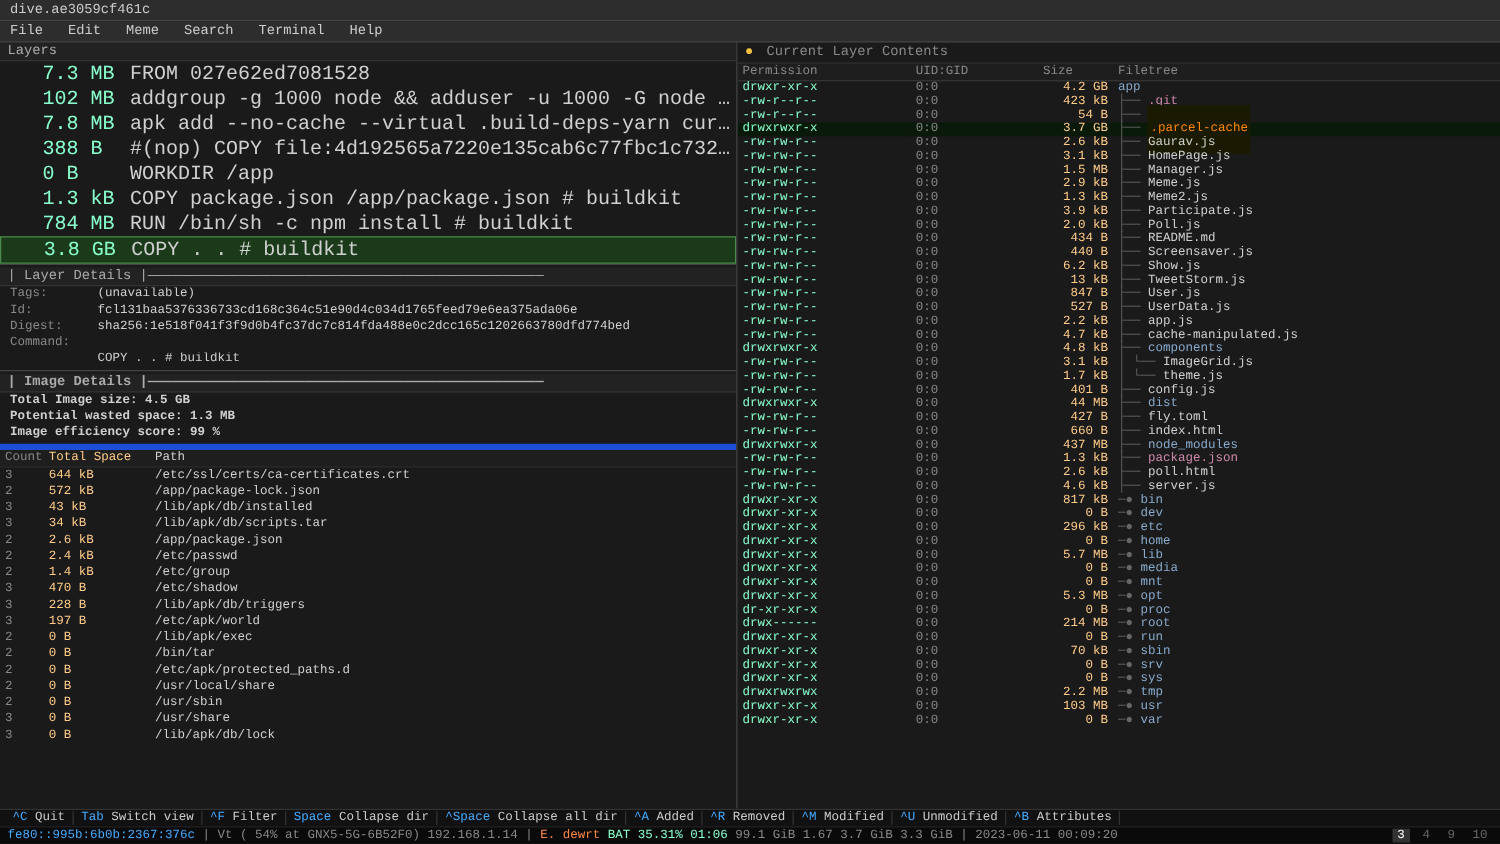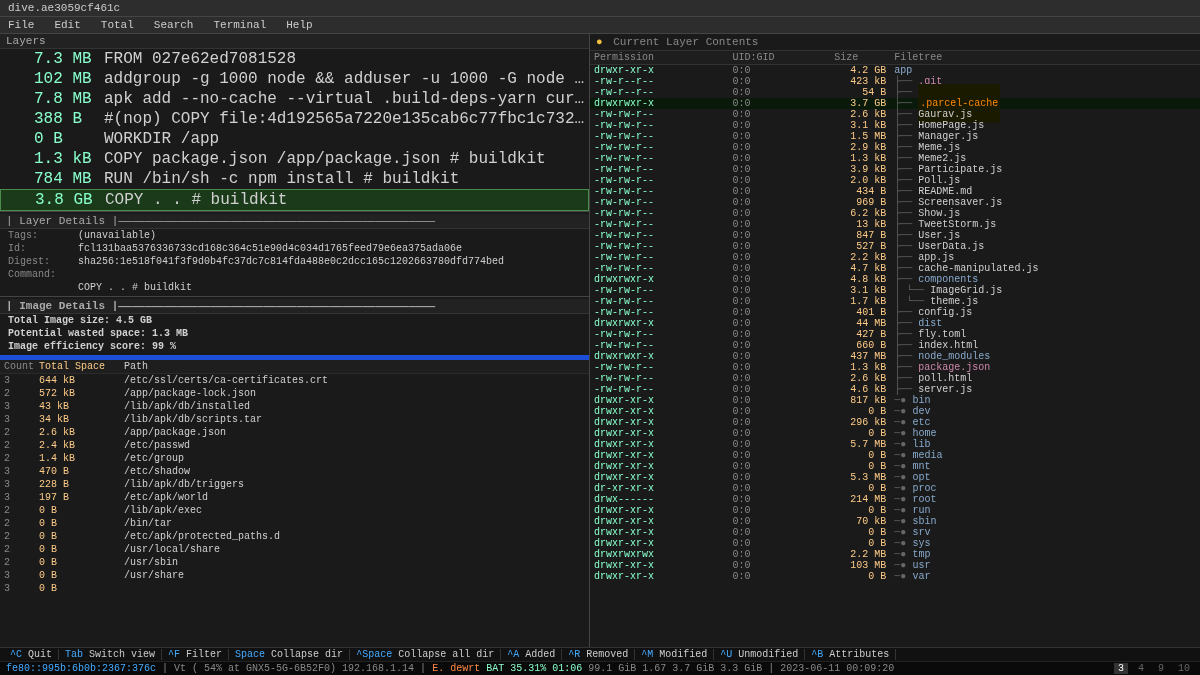--- a/index.html
+++ b/index.html
@@ -238,21 +238,21 @@
 </head>
 <body>
 
 <div id="titlebar">
   <span>dive.ae3059cf461c</span>
 </div>
 
 <div id="menubar">
 <span>File</span>
     <span>Edit</span>
-    <span>Total</span>
+    <span>Meme</span>
     <span>Search</span>
     <span>Terminal</span>
     <span>Help</span>
   </div>
 
 <div id="main">
 
   <div id="left-panel">
 
     <div id="layers-section">
@@ -423,20 +423,21 @@
             <span class="eff-col-path">/usr/sbin</span>
           </div>
           <div class="eff-row">
             <span class="eff-col-count">3</span>
             <span class="eff-col-total">0 B</span>
             <span class="eff-col-path">/usr/share</span>
           </div>
           <div class="eff-row">
             <span class="eff-col-count">3</span>
             <span class="eff-col-total">0 B</span>
+            <span class="eff-col-path">/lib/apk/db/lock</span>
           </div>
         </div>
     </div>
 
   </div>
 
   <div id="right-panel">
     <div class="panel-header">
       <span class="panel-header-bullet">●</span>
       <span>Current Layer Contents</span>
@@ -522,21 +523,21 @@
             </tr>
             <tr>
               <td class="perm">-rw-rw-r--</td>
               <td style="color: rgb(136, 136, 136);">0:0</td>
               <td class="size">434 B</td>
               <td class="tree"><span style="color:#666">├── </span><span style="color:#d0d0d0">README.md</span></td>
             </tr>
             <tr>
               <td class="perm">-rw-rw-r--</td>
               <td style="color: rgb(136, 136, 136);">0:0</td>
-              <td class="size">969 B</td>
+              <td class="size">440 B</td>
               <td class="tree"><span style="color:#666">├── </span><span style="color:#d0d0d0">Screensaver.js</span></td>
             </tr>
             <tr>
               <td class="perm">-rw-rw-r--</td>
               <td style="color: rgb(136, 136, 136);">0:0</td>
               <td class="size">6.2 kB</td>
               <td class="tree"><span style="color:#666">├── </span><span style="color:#d0d0d0">Show.js</span></td>
             </tr>
             <tr>
               <td class="perm">-rw-rw-r--</td>

